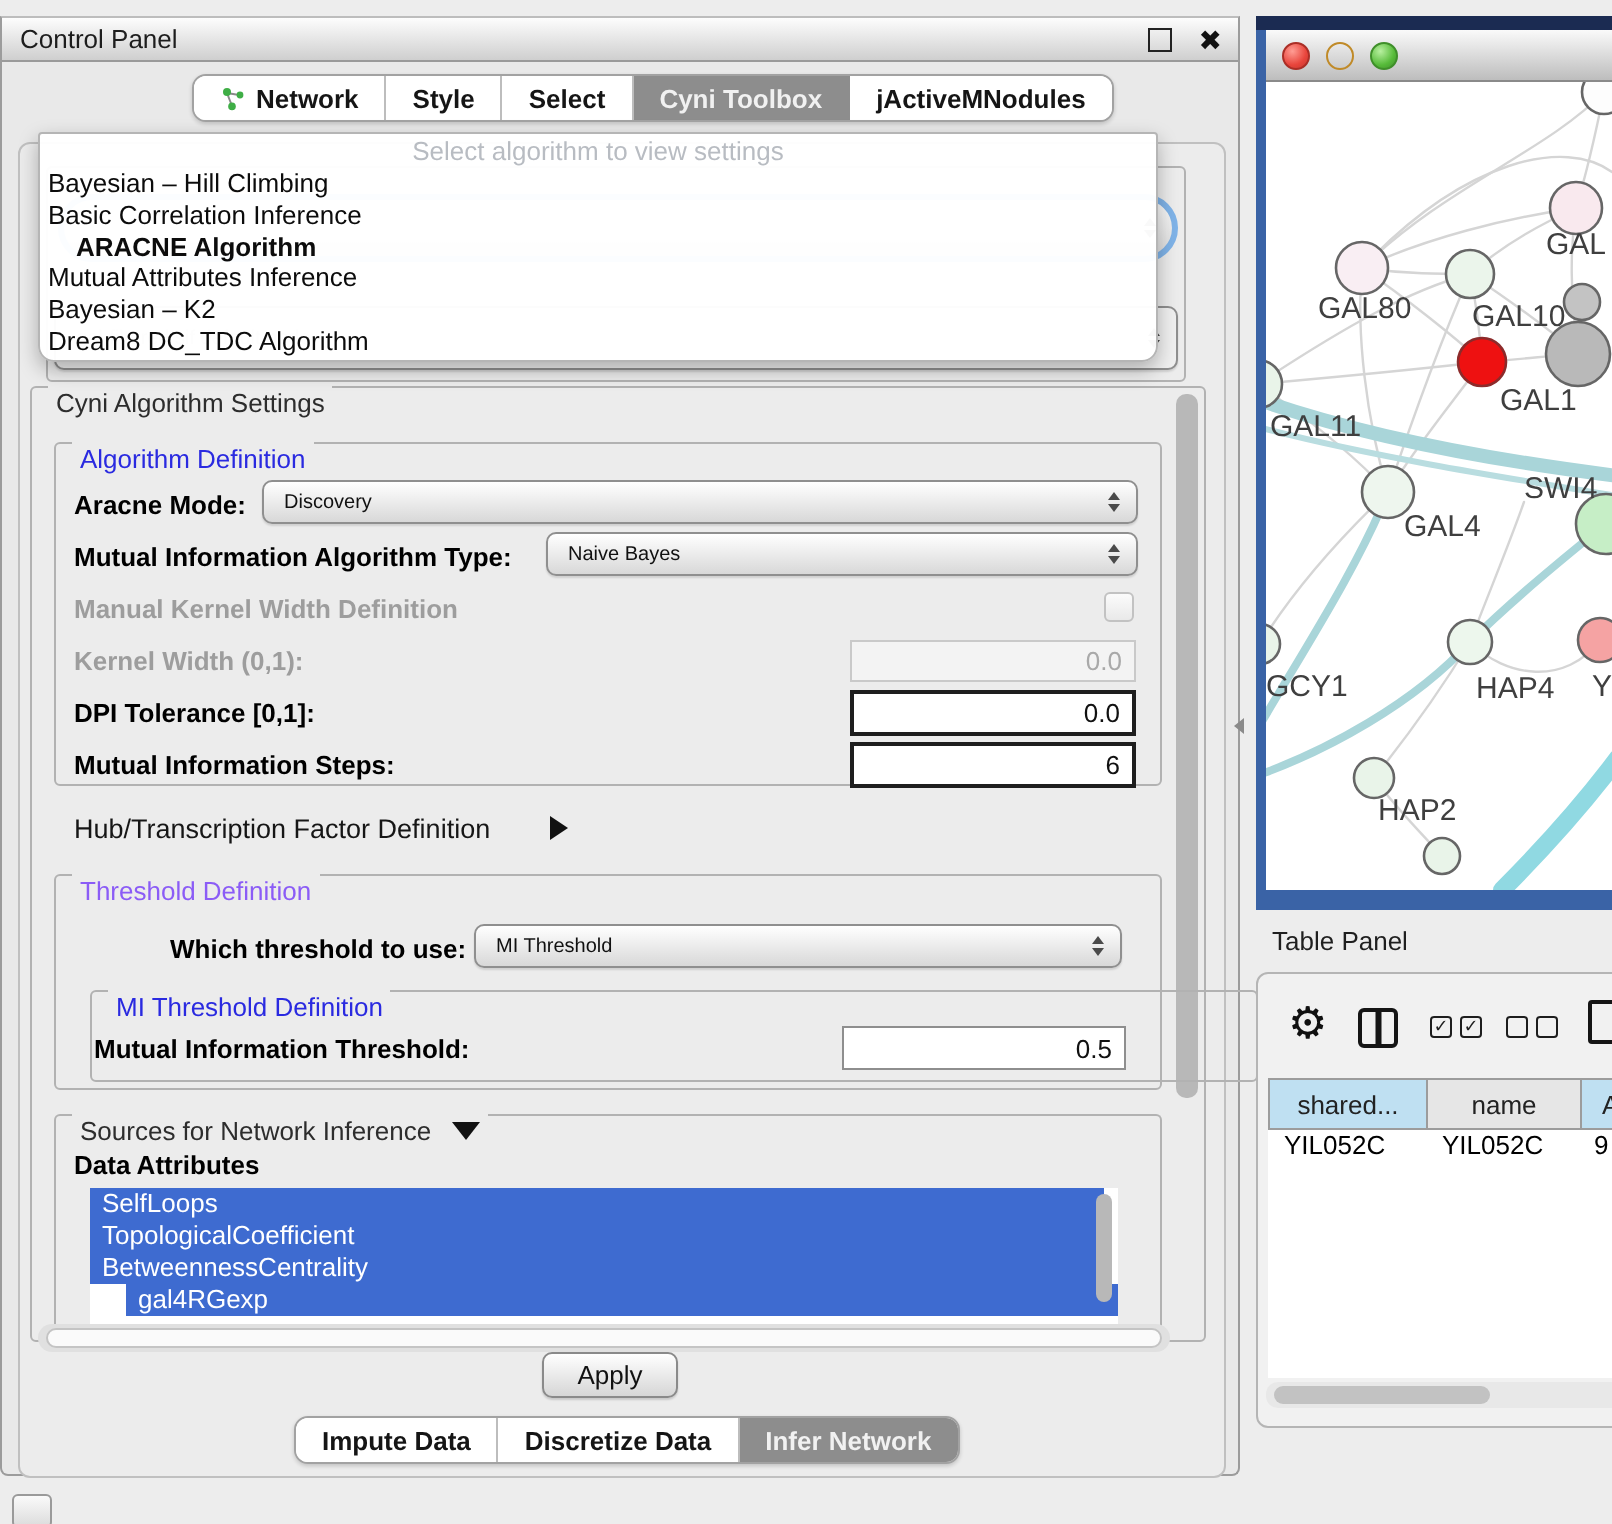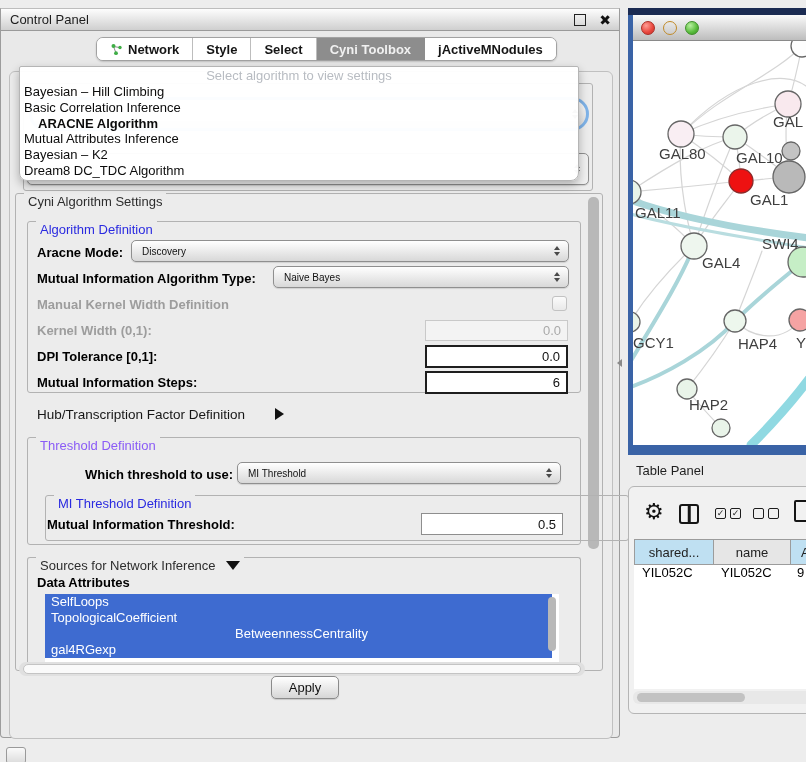--- a/index.html
+++ b/index.html
@@ -206,30 +206,41 @@
     <div class="grp" style="left:26px;top:548px;width:554px;height:110px;border-bottom:none;">
       <span class="gt" style="display:flex;align-items:center;gap:10px;">
         <span>Sources for Network Inference</span>
         <span style="width:0;height:0;border-left:7px solid transparent;border-right:7px solid transparent;border-top:9px solid #111;"></span>
       </span>
     </div>
     <span class="lbl" style="left:36px;top:566px;">Data Attributes</span>
     <div class="listbox" style="left:44px;top:585px;width:514px;height:69px;">
       <div class="li-sel" style="width:501px;">SelfLoops</div>
       <div class="li-sel" style="width:501px;">TopologicalCoefficient</div>
-      <div class="li-sel" style="width:501px;text-align:center;">BetweennessCentrality</div>
-      <div class="li-sel" style="width:501px;">gal4RGexp</div>
+      <div class="li-sel" style="width:501px;">BetweennessCentrality</div>
+      <div class="li-sel" style="width:501px;margin-left:18px;">gal4RGexp</div>
     </div>
     <div class="vthumb" style="left:547px;top:588px;width:8px;height:54px;"></div>
 
     <div style="position:absolute;left:18px;top:653px;width:566px;height:14px;background:#e0e0e0;border-radius:7px;"></div>
     <div style="position:absolute;left:22px;top:655px;width:558px;height:10px;background:#fafafa;border:1px solid #c4c4c4;border-radius:5px;box-sizing:border-box;"></div>
 
     <button class="btn" style="left:270px;top:667px;width:68px;height:23px;">Apply</button>
 
+    <div class="tabbar" style="left:146px;top:699px;">
+      <div class="tab">
+        <span>Impute Data</span>
+      </div>
+      <div class="tab">
+        <span>Discretize Data</span>
+      </div>
+      <div class="tab sel">
+        <span>Infer Network</span>
+      </div>
+    </div>
   </div>
 
   <span style="position:absolute;left:617px;top:359px;width:0;height:0;border-top:4px solid transparent;border-bottom:4px solid transparent;border-right:5px solid #8a8a8a;"></span>
 
   <div class="netframe">
     <div class="topdark"></div>
     <div class="nettitle">
       <span class="light" style="left:8px;background:radial-gradient(circle at 35% 30%,#ff9d94,#e8453c 60%,#c4362e);border:1px solid #aa2e26;"></span>
       <span class="light" style="left:30px;background:radial-gradient(circle at 35% 30%,#ffe2a0,#f2b63c 60%,#d49a28;);border:1px solid #c08a28;"></span>
       <span class="light" style="left:52px;background:radial-gradient(circle at 35% 30%,#b8f0a0,#57bb3a 60%,#3f8f2a);border:1px solid #3f8f2a;"></span>

